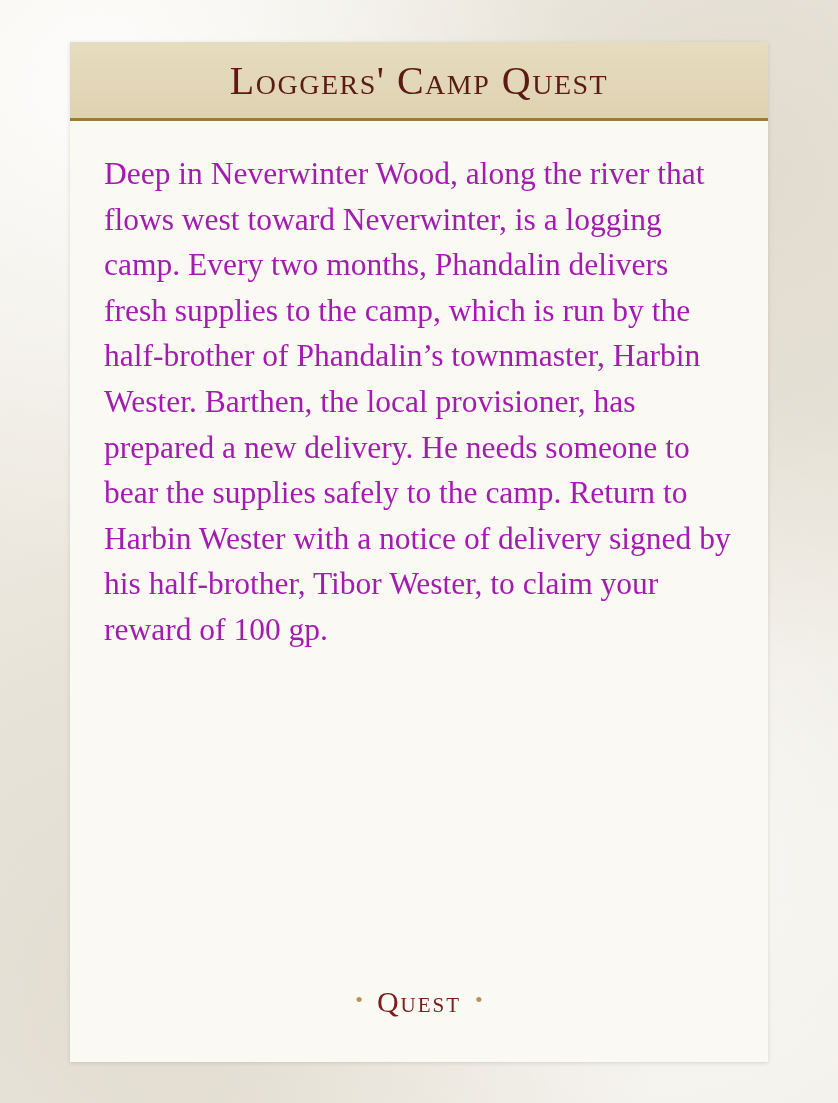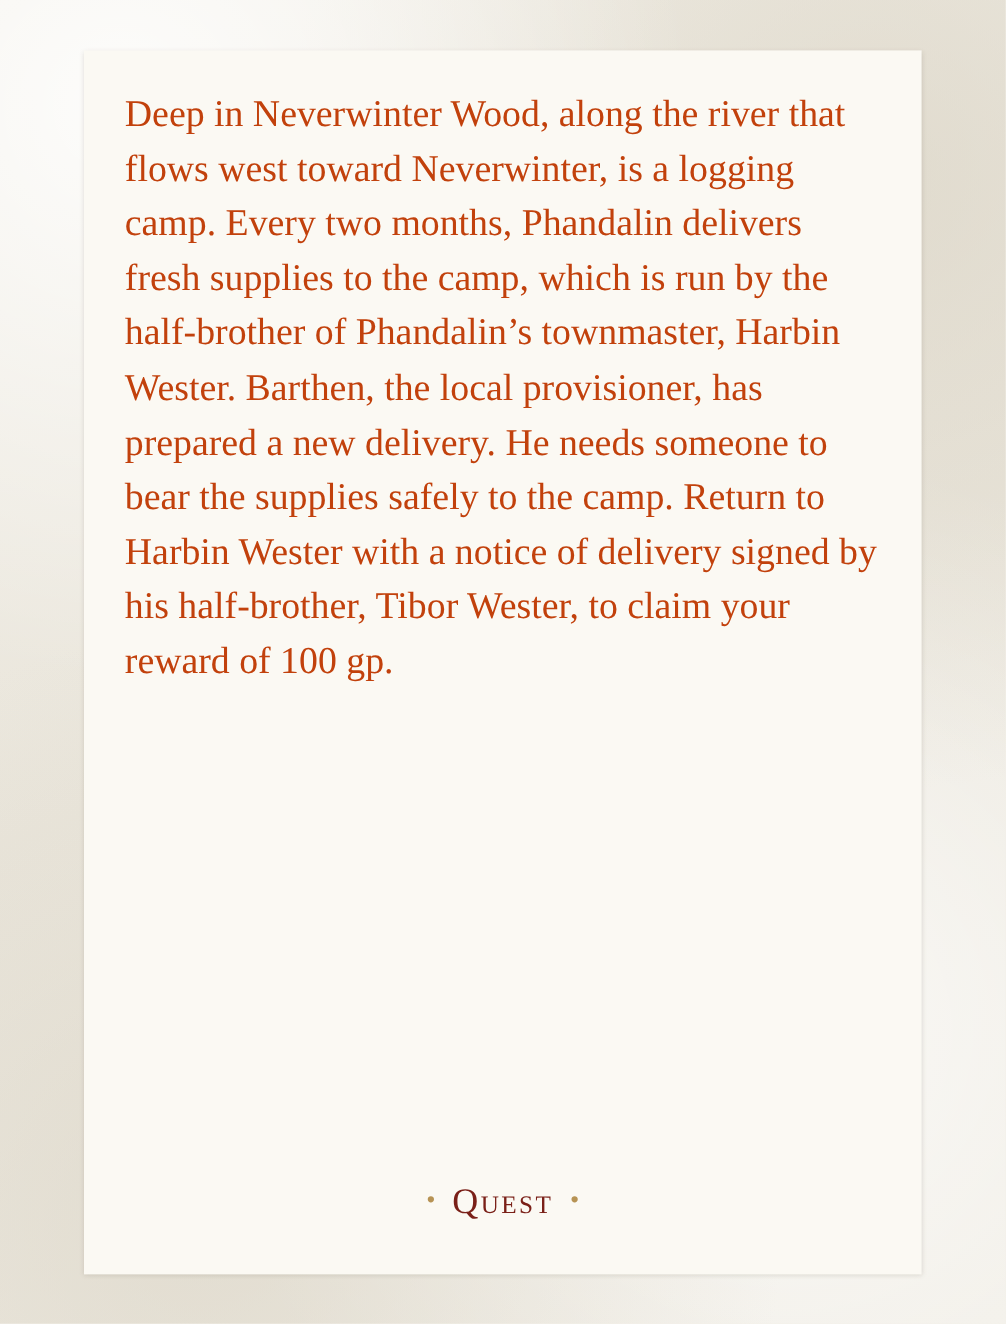--- a/index.html
+++ b/index.html
@@ -64,21 +64,21 @@
 
   .card-body {
     flex: 1 1 auto;
     padding: 30px 34px 0 34px;
     box-sizing: border-box;
   }
   .quest-text {
     font-family: "Liberation Serif", serif;
     font-size: 31.5px;
     line-height: 45.6px;
-    color: #c2410c;
+    color: #a21caf;
     text-align: left;
     hyphens: auto;
     -webkit-hyphens: auto;
     margin: 0;
     max-width: 632px;
   }
 
   .card-footer {
     flex: 0 0 auto;
     height: 120px;
@@ -102,20 +102,23 @@
     transform: translateY(-2px);
   }
 </style>
 </head>
 <body>
 
 <div class="page-bg"></div>
 
 <div class="card">
 
+  <div class="card-header">
+    <h1 class="card-title">Loggers' Camp Quest</h1>
+  </div>
 
   <div class="card-body">
     <p class="quest-text">Deep in Neverwinter Wood, along the river that flows west toward Neverwinter, is a logging camp. Every two months, Phandalin delivers fresh supplies to the camp, which is run by the half-brother of Phandalin’s townmaster, Harbin Wester. Barthen, the local provisioner, has prepared a new delivery. He needs someone to bear the supplies safely to the camp. Return to Harbin Wester with a notice of delivery signed by his half-brother, Tibor Wester, to claim your reward of 100 gp.</p>
   </div>
 
   <div class="card-footer">
     <span class="footer-dot">•</span>
     <span class="footer-label">Quest</span>
     <span class="footer-dot">•</span>
   </div>

